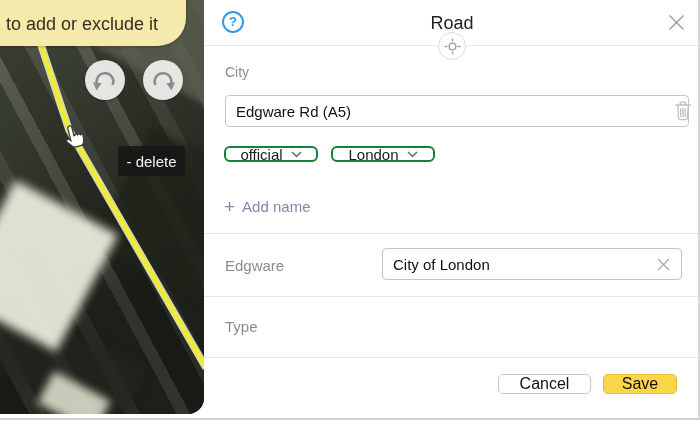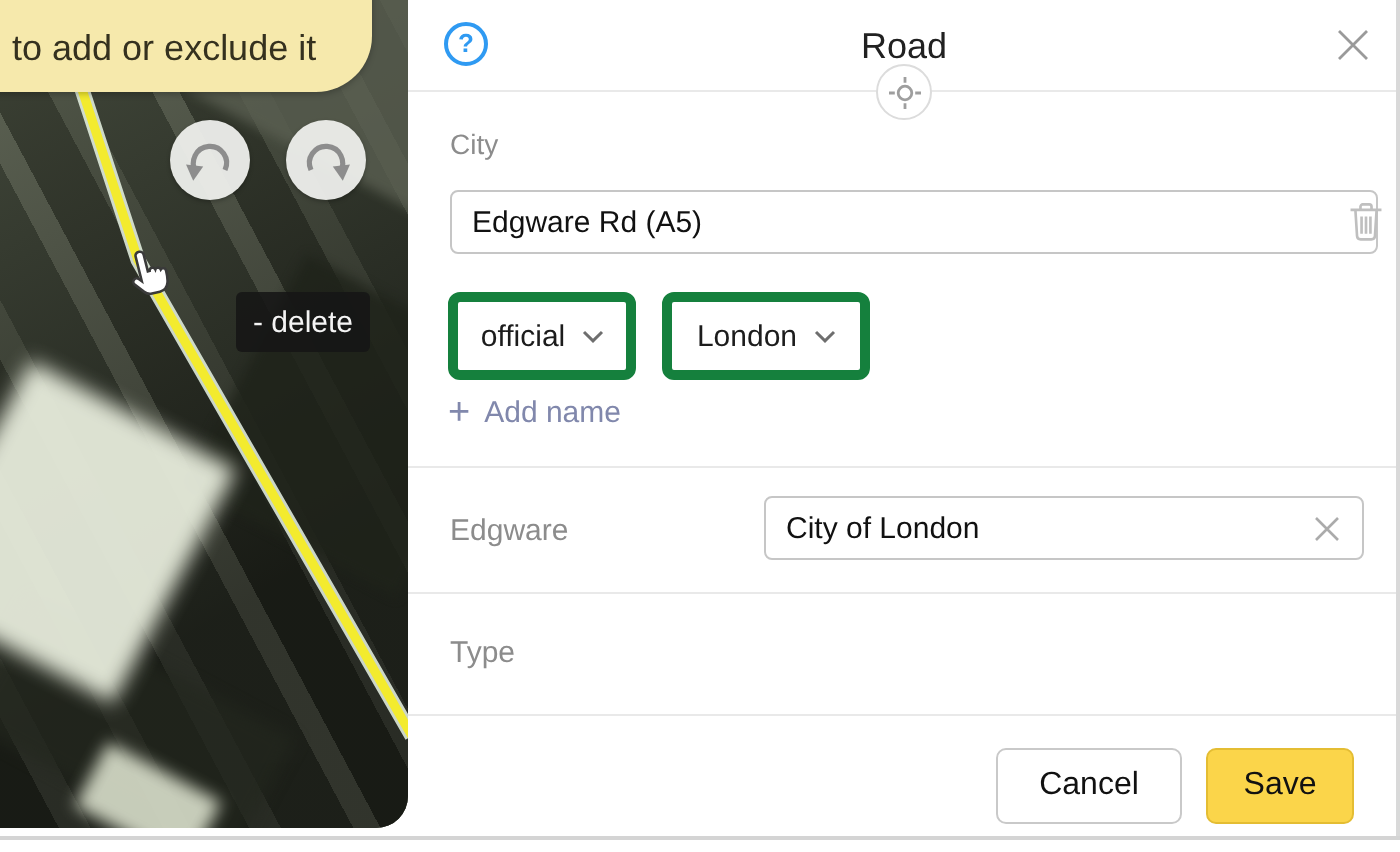--- a/index.html
+++ b/index.html
@@ -68,36 +68,36 @@
     font-size:15px; color:#111; padding:0 10px; font-family:"Liberation Sans", sans-serif;
     background:#fff; outline:none; }
   .inp-name { left:21px; top:95px; width:464px; }
   .inp-location { left:178px; top:248px; width:300px; padding-right:16px; }
 
   .trash-btn { position:absolute; left:468px; top:100px; width:22px; height:24px;
     background:none; border:none; cursor:pointer; padding:0; }
   .clear-btn { position:absolute; left:452px; top:257px; width:15px; height:15px;
     background:none; border:none; cursor:pointer; padding:0; }
 
-  .select-box { position:absolute; height:44px; border:5px solid #15803d; border-radius:6px;
+  .select-box { position:absolute; height:16px; border:2px solid #15803d; border-radius:6px;
     background:#fff; display:flex; align-items:center; justify-content:center; gap:8px;
     font-size:15px; color:#1c1c1c; cursor:pointer; }
   .sel-official { left:20px; top:146px; width:94px; }
   .sel-language { left:127px; top:146px; width:104px; }
   .sel-type { left:179px; top:310px; width:160px; }
 
   .add-name { position:absolute; left:20px; top:198px; background:none; border:none;
     color:#8188ac; font-size:15px; cursor:pointer; display:flex; align-items:center; gap:7px;
     font-family:"Liberation Sans", sans-serif; padding:0; }
   .add-name .plus { font-size:19px; line-height:15px; font-weight:normal; }
 
   .divider { position:absolute; left:0; width:100%; height:1px; background:#e9e9e9; }
   .div-1 { top:233px; } .div-2 { top:296px; } .div-3 { top:357px; }
 
-  .btn { position:absolute; top:374px; height:38px; border-radius:5px; font-size:16px;
+  .btn { position:absolute; top:374px; height:20px; border-radius:5px; font-size:16px;
     color:#111; cursor:pointer; font-family:"Liberation Sans", sans-serif; }
   .btn-cancel { left:294px; width:93px; background:#fff; border:1px solid #c9c9c9; }
   .btn-save { left:399px; width:74px; background:#fbd54a; border:1px solid #e4bd33; }
 
   
   .bottom-line { position:absolute; left:0; top:418px; width:700px; height:2px; background:#d4d4d4; }
   .right-line { position:absolute; left:698px; top:0; width:2px; height:418px; background:#d9d9d9; }
 </style>
 </head>
 <body>

